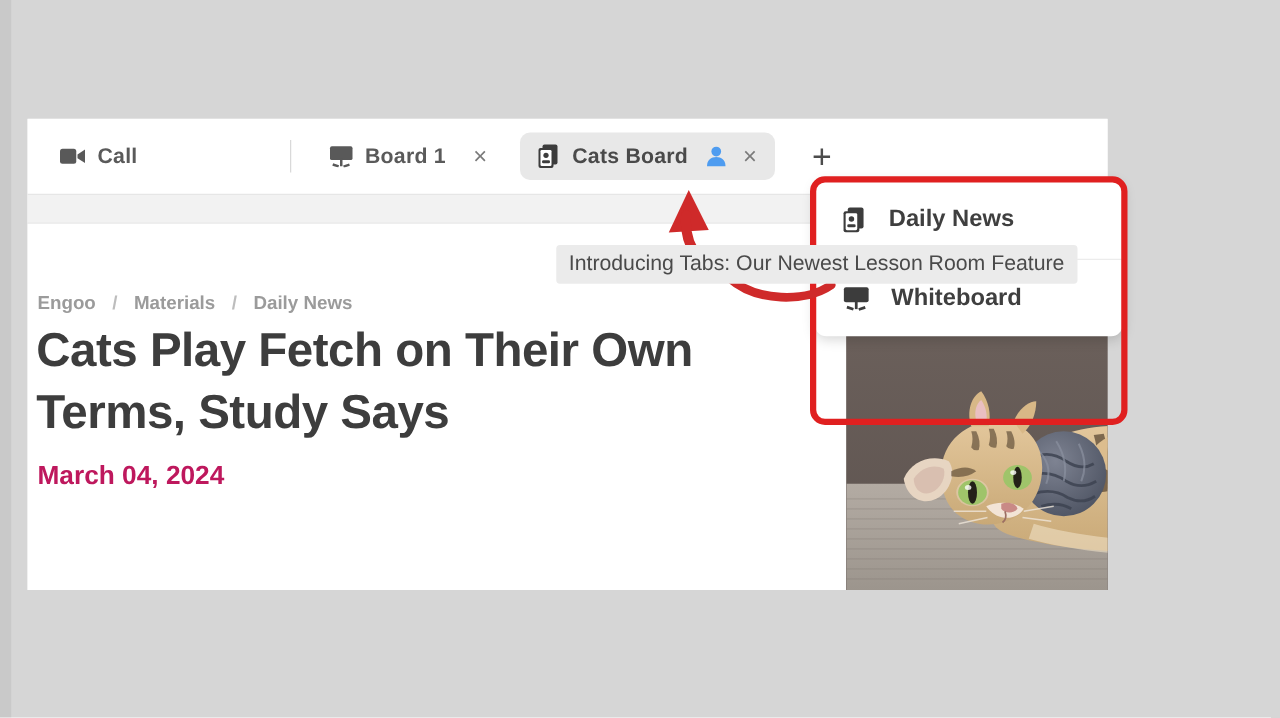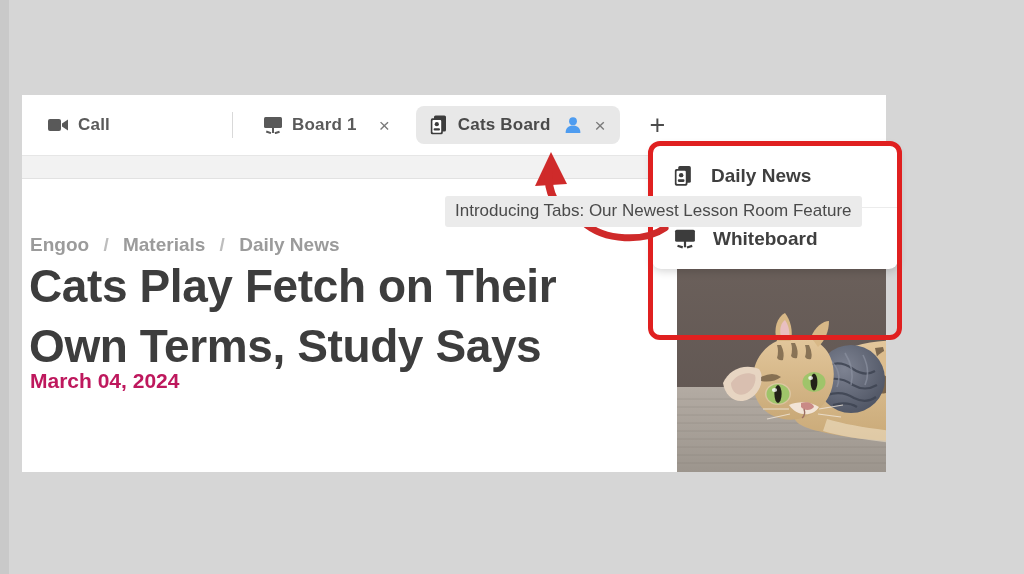--- a/index.html
+++ b/index.html
@@ -121,31 +121,31 @@
   .content {
     position: absolute;
     left: 0; top: 84px;
     width: 980px;
     height: 293px;
     background: #ffffff;
   }
   .breadcrumb {
     position: absolute;
     left: 8px; top: 55px;
-    font-size: 19px;
+    font-size: 15px;
     font-weight: bold;
     color: #9b9b9b;
     white-space: nowrap;
   }
   .breadcrumb .sep { margin: 0 9px; color: #bdbdbd; }
   .headline {
     position: absolute;
     left: 7px; top: 78px;
     width: 620px;
-    font-size: 46px;
+    font-size: 38px;
     line-height: 1.30;
     font-weight: bold;
     color: #3d3d3d;
     letter-spacing: -0.4px;
   }
   .pubdate {
     position: absolute;
     left: 8px; top: 190px;
     font-size: 21px;
     font-weight: bold;

